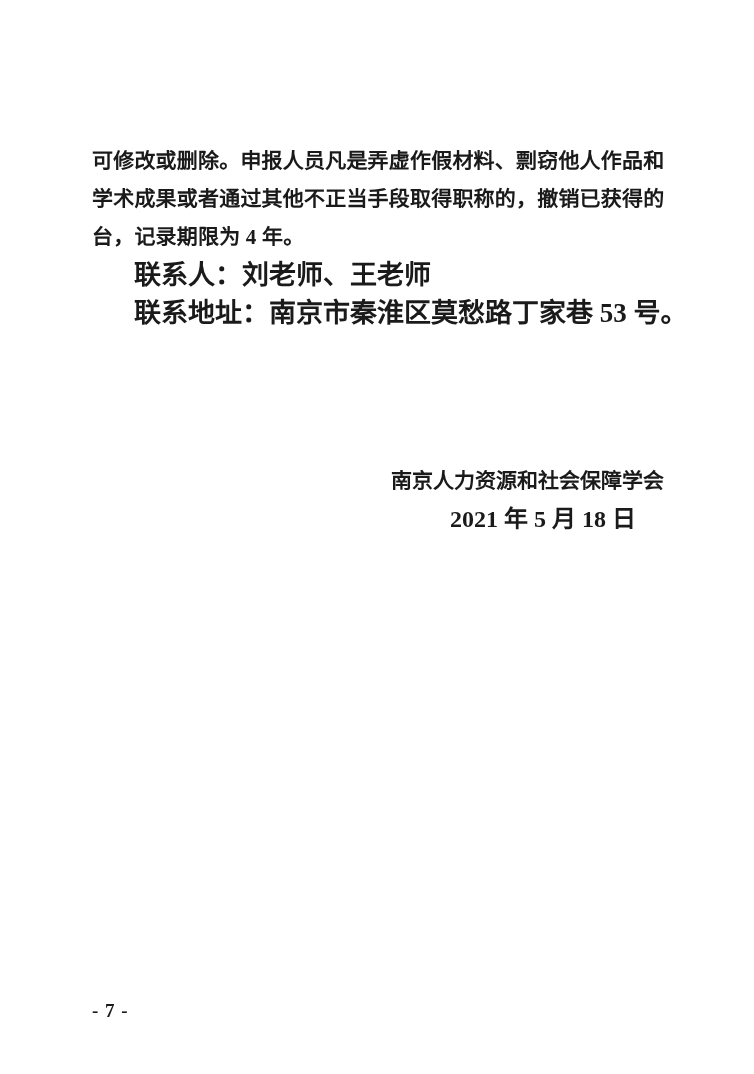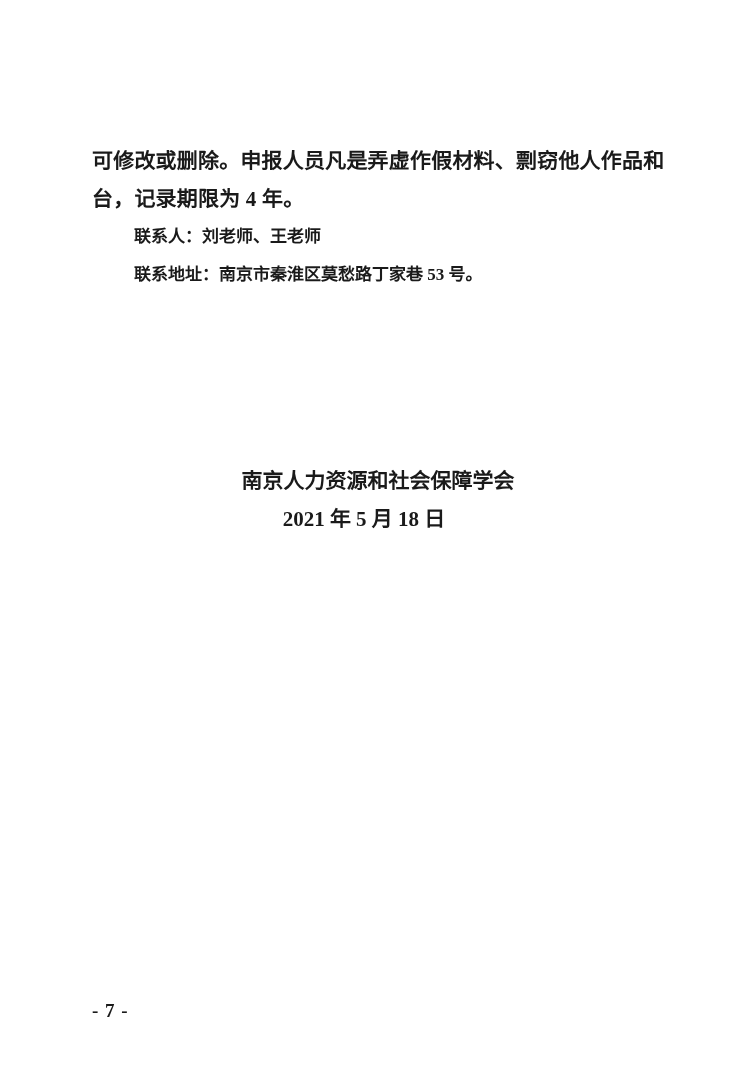--- a/index.html
+++ b/index.html
@@ -47,41 +47,41 @@
     display: block;
     white-space: nowrap;
   }
 
   .contact-list {
     margin: 0;
     padding: 0;
     list-style: none;
   }
   .contact-item {
-    font-size: 17px;
+    font-size: 27px;
     line-height: 38px;
     text-indent: 42px;
     white-space: nowrap;
   }
 
   .signature {
     position: absolute;
     left: 92px;
     top: 450px;
     width: 572px;
-    text-align: center;
+    text-align: right;
     padding-right: 42px;
   }
   .sign-line {
     font-size: 21px;
     line-height: 38px;
     white-space: nowrap;
   }
   .sign-date {
-    font-size: 21px;
+    font-size: 24px;
     line-height: 38px;
     white-space: nowrap;
     padding-right: 28px;
   }
 
   .page-number {
     position: absolute;
     left: 92px;
     top: 988px;
     font-size: 19px;
@@ -91,20 +91,21 @@
 </style>
 </head>
 <body>
 
 <div class="page">
 
   <div class="body-block">
 
     <div class="para">
       <span class="para-line">可修改或删除。申报人员凡是弄虚作假材料、剽窃他人作品和</span>
+      <span class="para-line">学术成果或者通过其他不正当手段取得职称的，撤销已获得的</span>
       <span class="para-line">台，记录期限为 4 年。</span>
     </div>
 
     <ul class="contact-list">
       <li class="contact-item">联系人：刘老师、王老师</li>
       <li class="contact-item">联系地址：南京市秦淮区莫愁路丁家巷 53 号。</li>
     </ul>
 
   </div>
 

